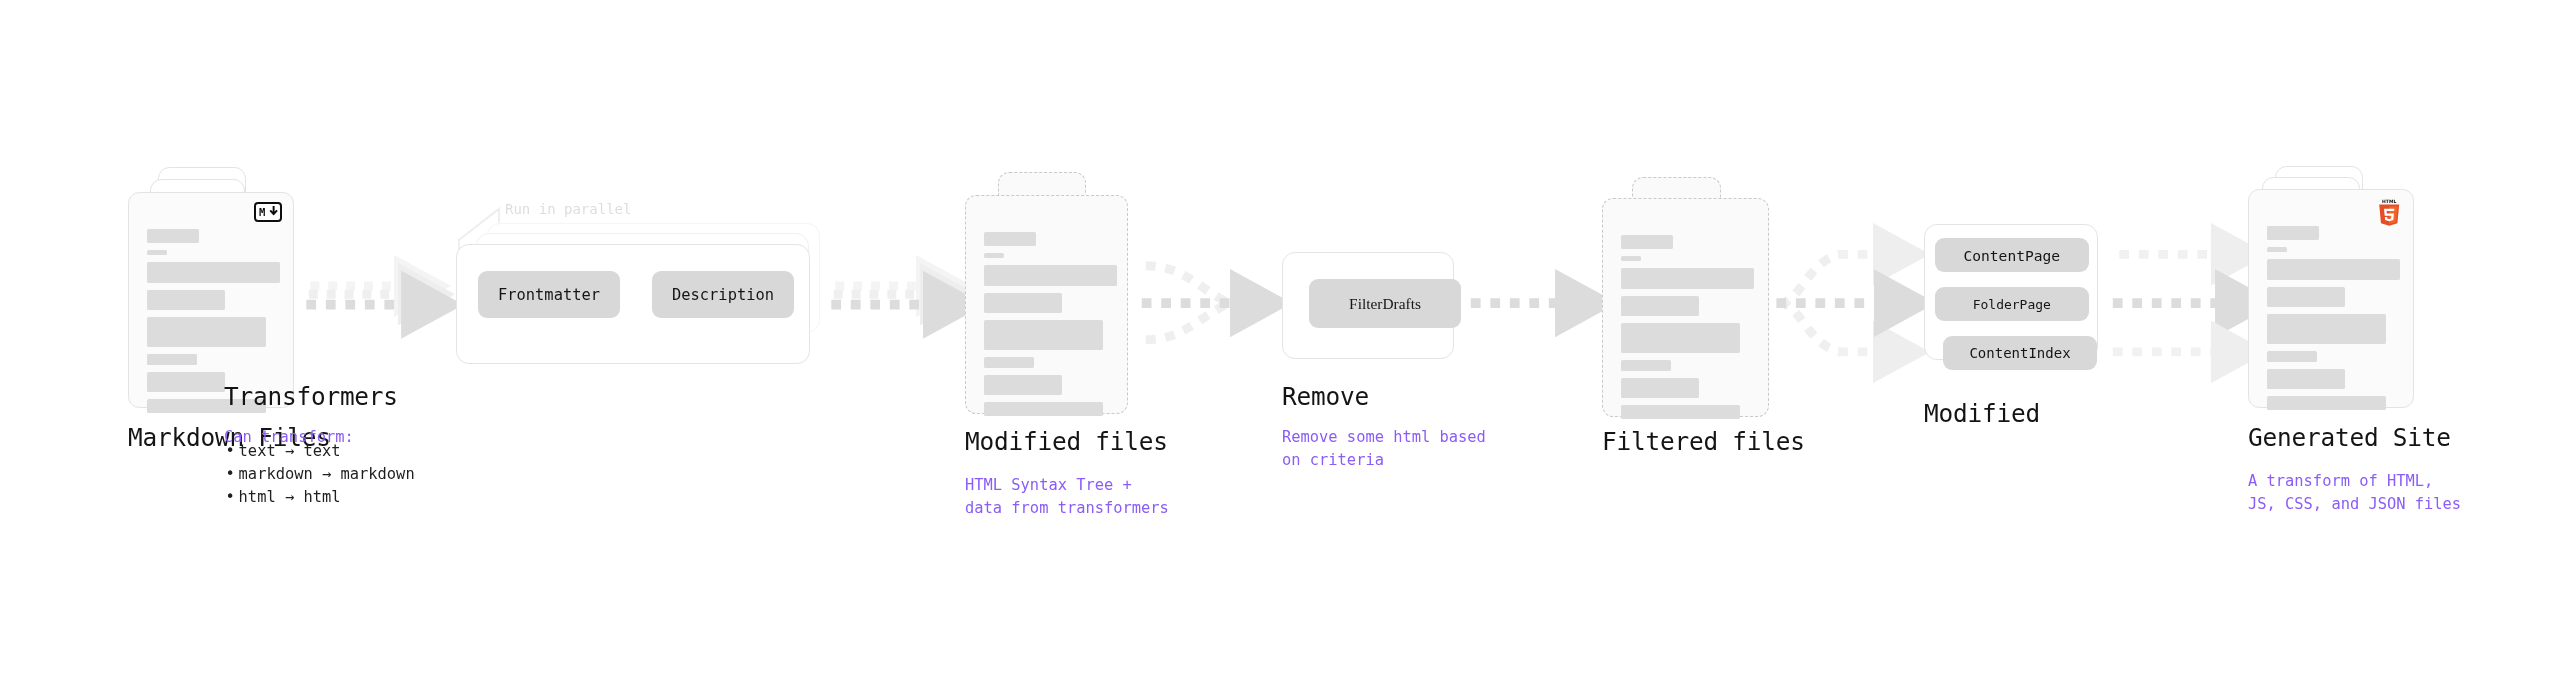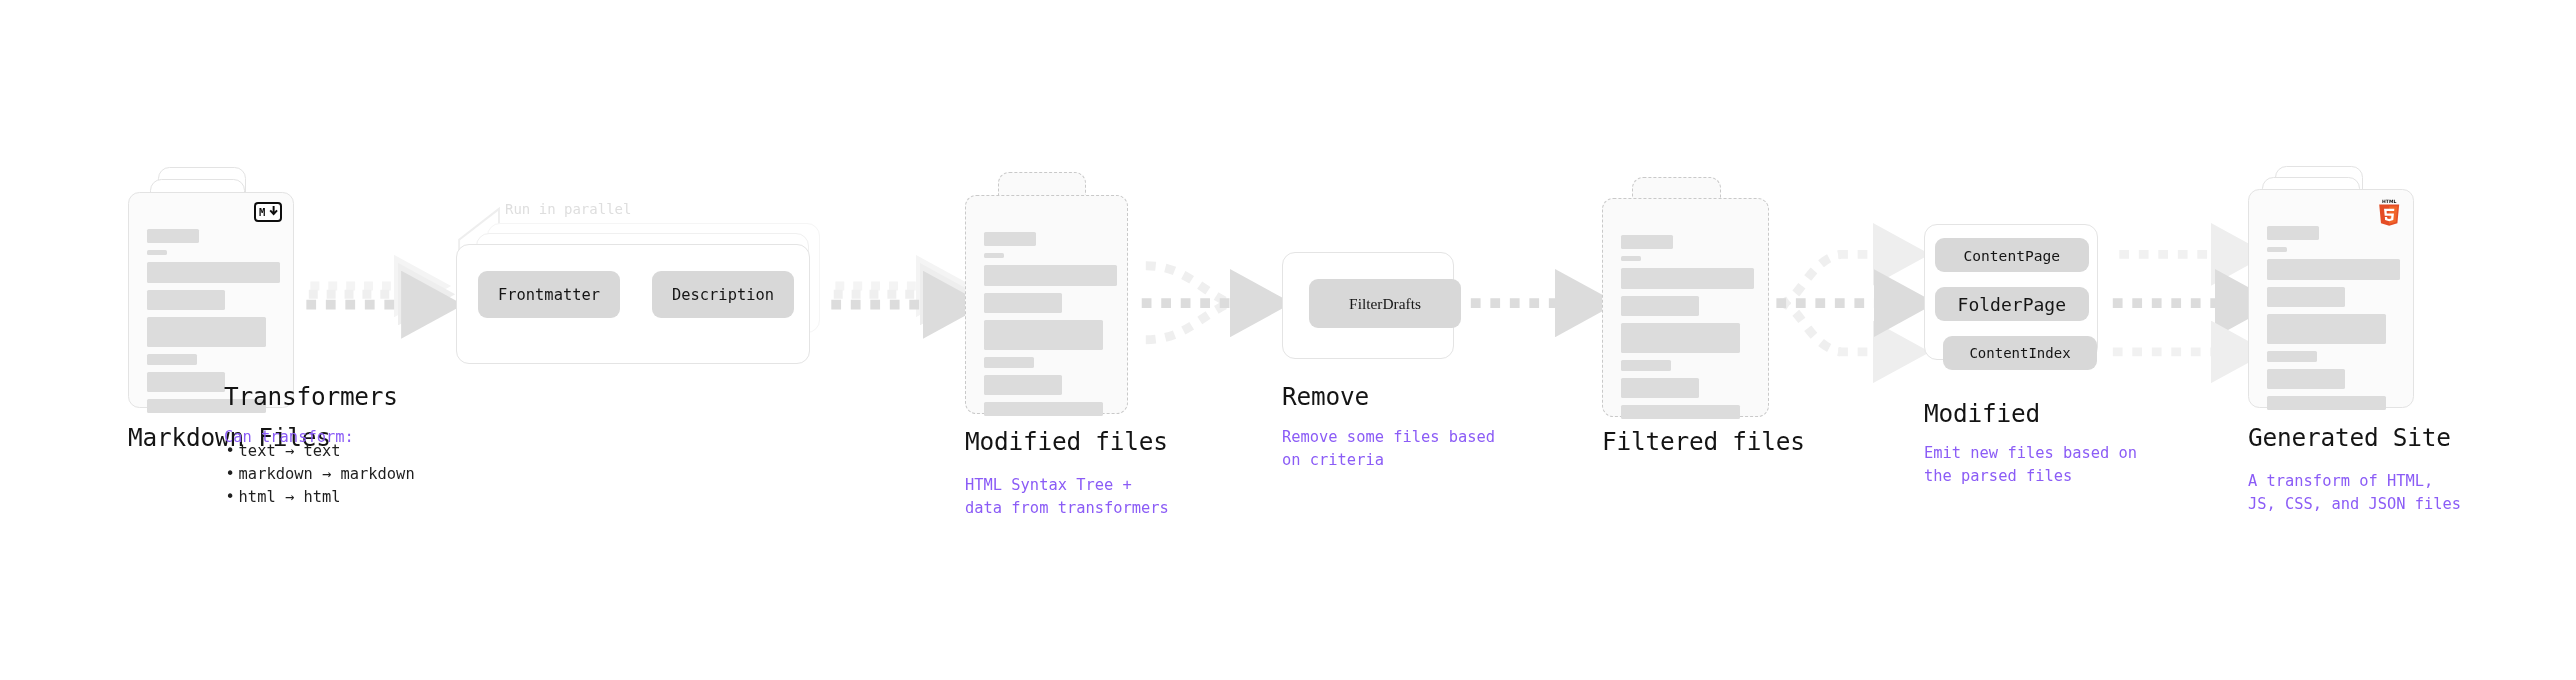--- a/index.html
+++ b/index.html
@@ -289,21 +289,21 @@
   <div class="stage-title abs" style="left:965px; top:427px;">Modified files</div>
   <div class="stage-desc abs" style="left:965px; top:465px;">HTML Syntax Tree +
 data from transformers</div>
 
   <div class="group-box abs" style="left:1282px; top:252px; width:172px; height:107px;font-family:Liberation Serif, serif;">
     <div class="chip" style="left:26px; top:26px; width:152px; height:49px; max-width:none;">
       <span>FilterDrafts</span>
     </div>
   </div>
   <div class="stage-title abs" style="left:1282px; top:382px;">Remove</div>
-  <div class="stage-desc abs" style="left:1282px; top:417px;">Remove some files based
+  <div class="stage-desc abs" style="left:1282px; top:417px;">Remove some html based
 on criteria</div>
 
   <div class="doc-stack">
     <div class="doc-card dashed abs" style="left:1632px; top:177px; width:89px; height:49px;"></div>
     <div class="doc-card dashed abs" style="left:1602px; top:198px; width:167px; height:219px;">
       <div class="doc-lines">
         <div class="doc-line" style="width:52px;  height:14px;"></div>
         <div class="doc-line" style="width:19.5px;  height:4.9px;"></div>
         <div class="doc-line" style="width:133px; height:20.3px; margin-top:3.3px;"></div>
         <div class="doc-line" style="width:78px;  height:19.5px;"></div>
@@ -313,30 +313,28 @@
         <div class="doc-line" style="width:119px; height:14.6px;"></div>
       </div>
     </div>
   </div>
   <div class="stage-title abs" style="left:1602px; top:427px;">Filtered files</div>
 
   <div class="group-box abs" style="left:1924px; top:224px; width:174px; height:136px;">
     <div class="chip" style="left:9.8px; top:13px; width:154px; height:34px; font-size:14.6px;">
       <span>ContentPage</span>
     </div>
-    <div class="chip" style="left:9.8px; top:62px; width:154px; height:34px; font-size:18px;text-align:center;">
+    <div class="chip" style="left:9.8px; top:62px; width:154px; height:34px; font-size:13px;text-align:center;">
       <span>FolderPage</span>
     </div>
     <div class="chip" style="left:18px; top:111px; width:154px; height:34px; font-size:14px;">
       <span>ContentIndex</span>
     </div>
   </div>
   <div class="stage-title abs" style="left:1924px; top:399px;">Modified</div>
-  <div class="stage-desc abs" style="left:1924px; top:433px;">Emit new files based on
-the parsed files</div>
 
   <div class="doc-stack">
     <div class="doc-card ghost abs" style="left:2275px; top:166px; width:88px; height:49px;">
       <div class="css-chip" style="right:9.8px; top:16.3px;"></div>
     </div>
     <div class="doc-card ghost abs" style="left:2262px; top:177px; width:98px; height:49px;">
       <div class="js-chip" style="right:11.4px; top:14.6px;"></div>
     </div>
     <div class="doc-card abs" style="left:2248px; top:189px; width:166px; height:219px;">
       <div class="html5-logo" style="right:11.4px; top:8.1px;">

